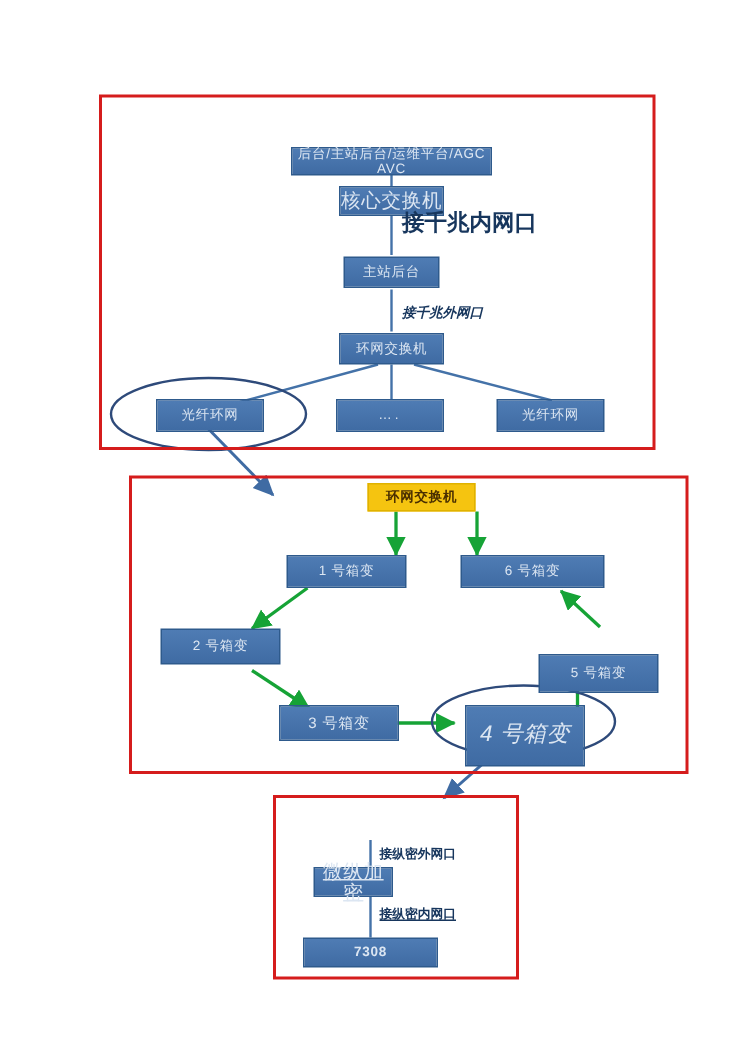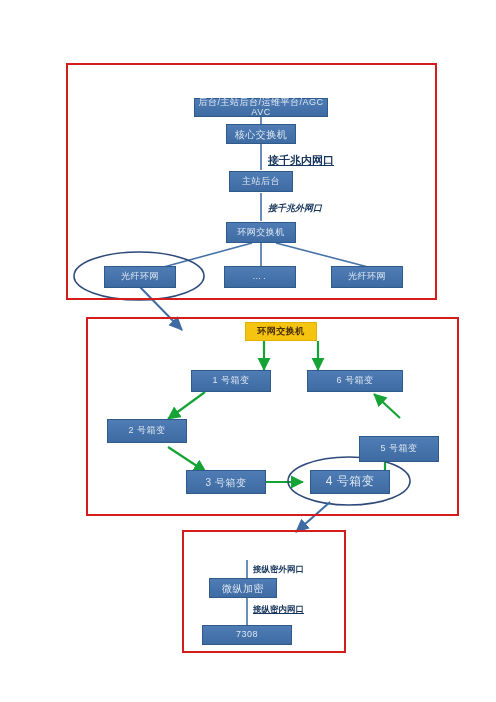--- a/index.html
+++ b/index.html
@@ -68,23 +68,23 @@
       <line x1="247" y1="598" x2="247" y2="625"></line>
     </g>
   </svg>
 
   <div class="red-frame" style="left:66px;top:63px;width:371px;height:237px;"></div>
   <div class="red-frame" style="left:86px;top:317px;width:373px;height:199px;"></div>
   <div class="red-frame" style="left:182px;top:530px;width:164px;height:123px;"></div>
 
   <div class="node grad" style="left:194px;top:66px;width:134px;height:19px;font-size:9px;margin-top:32px;">后台/主站后台/运维平台/AGC AVC</div>
 
-  <div class="node grad" style="left:226px;top:124px;width:70px;height:20px;font-size:10px;">核心交换机</div>
+  <div class="node grad" style="left:226px;top:124px;width:70px;height:20px;font-size:13px;">核心交换机</div>
 
-  <div class="edge-label" style="left:268px;top:153px;font-size:11px;text-decoration:underline;">接千兆内网口</div>
+  <div class="edge-label" style="left:268px;top:139px;font-size:15px;">接千兆内网口</div>
 
   <div class="node grad" style="left:229px;top:171px;width:64px;height:21px;font-size:9px;">主站后台</div>
 
   <div class="edge-label" style="left:268px;top:202px;font-size:9px;font-style:italic;">接千兆外网口</div>
 
   <div class="node grad" style="left:226px;top:222px;width:70px;height:21px;font-size:9px;">环网交换机</div>
 
   <div class="node grad" style="left:104px;top:266px;width:72px;height:22px;font-size:9px;">光纤环网</div>
 
   <div class="node grad" style="left:224px;top:266px;width:72px;height:22px;font-size:9px;letter-spacing:2px;">….</div>
@@ -96,24 +96,24 @@
   <div class="node grad" style="left:191px;top:370px;width:80px;height:22px;font-size:9px;">1 号箱变</div>
 
   <div class="node grad" style="left:307px;top:370px;width:96px;height:22px;font-size:9px;">6 号箱变</div>
 
   <div class="node grad" style="left:107px;top:419px;width:80px;height:24px;font-size:9px;">2 号箱变</div>
 
   <div class="node grad" style="left:359px;top:420px;width:80px;height:26px;font-size:9px;margin-top:16px;">5 号箱变</div>
 
   <div class="node grad" style="left:186px;top:470px;width:80px;height:24px;font-size:10px;">3 号箱变</div>
 
-  <div class="node grad" style="left:310px;top:470px;width:80px;height:24px;font-size:12px;">4 号箱变</div>
+  <div class="node grad" style="left:310px;top:470px;width:80px;height:41px;font-size:15px;font-style:italic;">4 号箱变</div>
 
 
   <div class="edge-label" style="left:253px;top:564px;font-size:8.5px;">接纵密外网口</div>
 
-  <div class="node grad" style="left:209px;top:578px;width:68px;height:20px;font-size:10px;">微纵加密</div>
+  <div class="node grad" style="left:209px;top:578px;width:53px;height:20px;font-size:13px;text-decoration:underline;">微纵加密</div>
 
   <div class="edge-label" style="left:253px;top:604px;font-size:8.5px;text-decoration:underline;">接纵密内网口</div>
 
-  <div class="node grad" style="left:202px;top:625px;width:90px;height:20px;font-size:9px;">7308</div>
+  <div class="node grad" style="left:202px;top:625px;width:90px;height:20px;font-size:9px;font-weight:bold;">7308</div>
 
 </div>
 
 </body></html>

